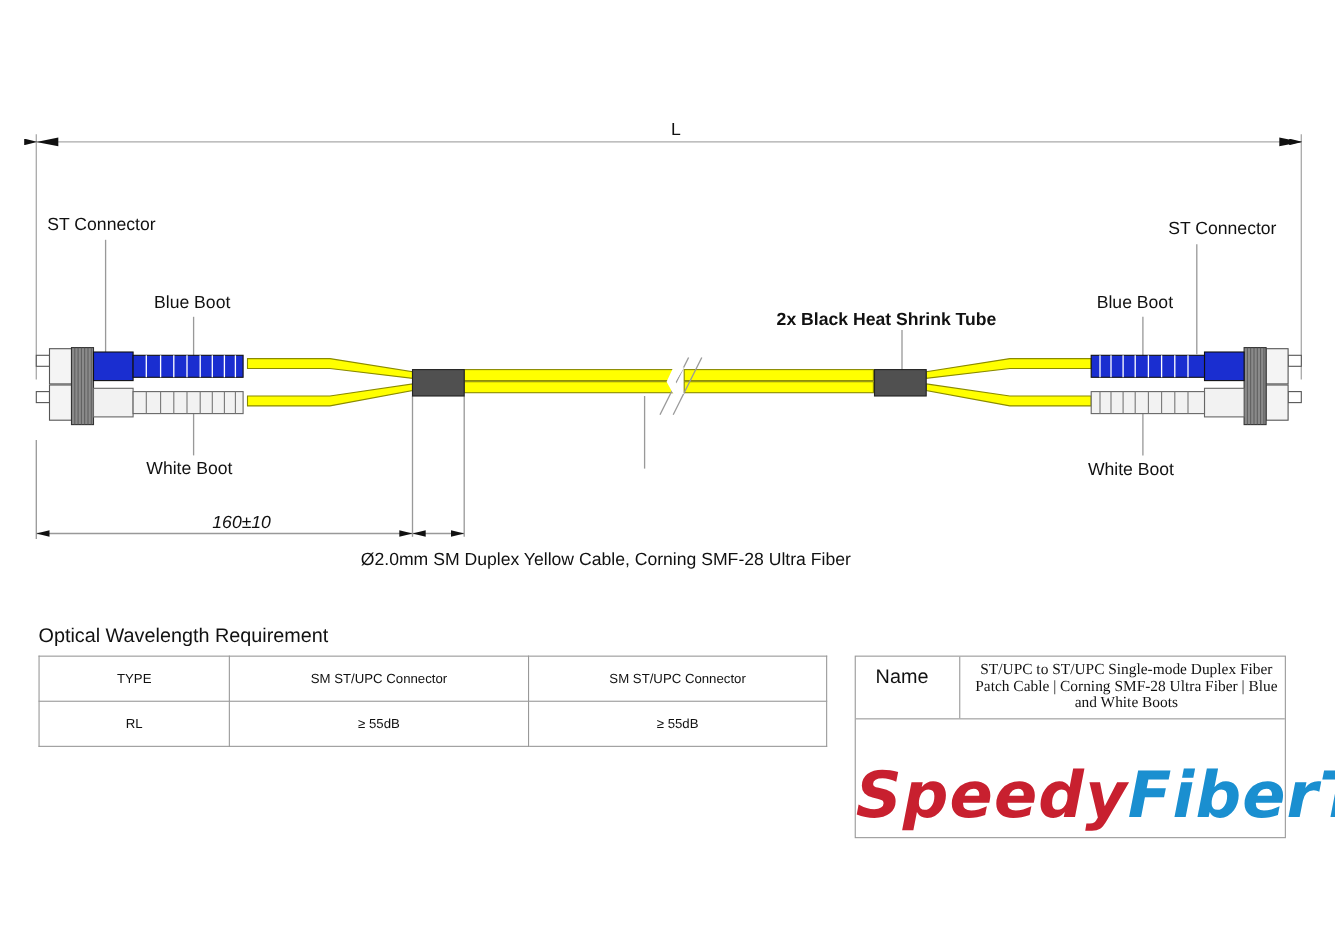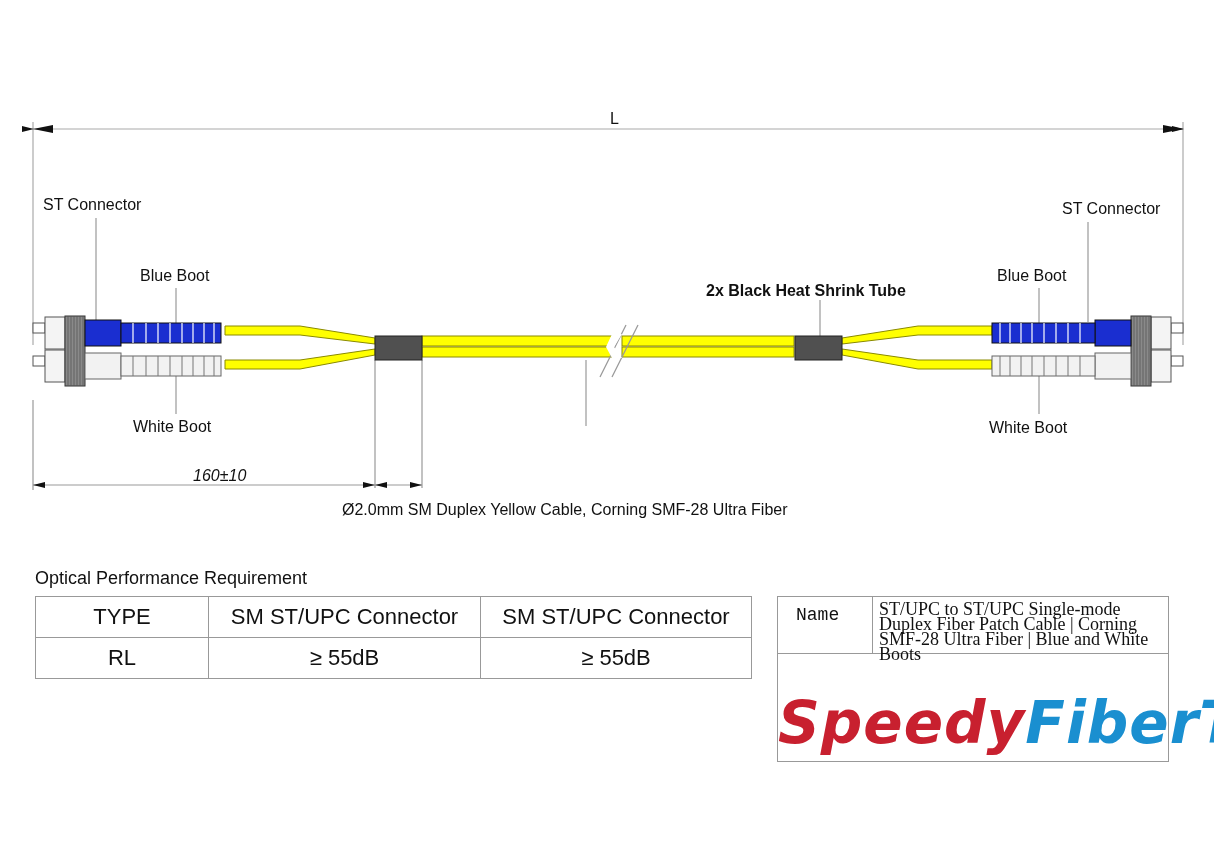--- a/index.html
+++ b/index.html
@@ -1,28 +1,28 @@
 <!DOCTYPE html>
 <html><head>
 <meta charset="utf-8">
 <style>
   html, body { margin:0; padding:0; background:#ffffff; }
   body { width:1214px; height:859px; position:relative; overflow:hidden; font-family:"Liberation Sans", sans-serif; color:#111; }
   .lbl { position:absolute; font-size:16px; white-space:nowrap; color:#111; }
   svg.drawing { position:absolute; left:0; top:0; }
-  table.perf { position:absolute; left:35px; top:596px; width:717px; border-collapse:collapse; font-size:22px; }
+  table.perf { position:absolute; left:35px; top:596px; width:717px; border-collapse:collapse; font-size:12px; }
   table.perf td { border:1px solid #999; text-align:center; height:40px; padding:0; }
   table.perf td.c1 { width:172px; }
   table.perf td.c2 { width:271px; }
   .perf-title { position:absolute; left:35px; top:568px; font-size:18px; }
   .titlebox { position:absolute; left:777px; top:596px; width:392px; height:166px; border:1px solid #999; box-sizing:border-box; }
   .tb-row1 { position:absolute; left:0; top:0; width:100%; height:56px; border-bottom:1px solid #999; }
   .tb-row2 { position:absolute; left:0; top:56px; width:100%; height:32px; border-bottom:1px solid #999; }
-  .tb-namelbl { position:absolute; left:0; top:0; width:95px; height:56px; border-right:1px solid #999; font-size:18px; padding-left:18px; box-sizing:border-box; padding-top:8px;font-family:Liberation Mono, monospace; }
-  .tb-nameval { position:absolute; left:101px; top:5px; width:290px; font-family:"Liberation Serif", serif; font-size:18px; line-height:15px; }
+  .tb-namelbl { position:absolute; left:0; top:0; width:95px; height:56px; border-right:1px solid #999; font-size:18px; padding-left:18px; box-sizing:border-box; padding-top:8px; }
+  .tb-nameval { position:absolute; left:101px; top:5px; width:290px; font-family:"Liberation Serif", serif; font-size:14px; line-height:15px;text-align:center; }
   .tb-drawlbl { position:absolute; left:0; top:0; width:95px; height:32px; border-right:1px solid #999; font-size:18px; padding-left:10px; box-sizing:border-box; padding-top:6px; }
   .tb-drawval { position:absolute; left:103px; top:6px; font-size:18px; }
   .logo { position:absolute; left:0; top:88px; width:100%; height:77px; font-style:italic; font-weight:bold; font-size:58px; letter-spacing:1px; text-align:center; line-height:77px; font-family:"DejaVu Sans", sans-serif; }
   .logo .speedy { color:#c8202f;font-style:italic; }
   .logo .fibertx { color:#1a8fd0; }
 </style>
 </head>
 <body>
 
 <svg class="drawing" width="1214" height="560" viewBox="0 0 1214 560">
@@ -168,23 +168,23 @@
 
 <div class="lbl" style="left:610px;top:110px;">L</div>
 <div class="lbl" style="left:43px;top:196px;">ST Connector</div>
 <div class="lbl" style="left:140px;top:267px;">Blue Boot</div>
 <div class="lbl" style="left:133px;top:418px;">White Boot</div>
 <div class="lbl" style="left:1062px;top:200px;">ST Connector</div>
 <div class="lbl" style="left:997px;top:267px;">Blue Boot</div>
 <div class="lbl" style="left:989px;top:419px;">White Boot</div>
 <div class="lbl" style="left:706px;top:282px;font-weight:bold;">2x Black Heat Shrink Tube</div>
 <div class="lbl" style="left:193px;top:467px;font-style:italic;">160±10</div>
-<div class="lbl" style="left:342px;top:501px;text-align:right;">Ø2.0mm SM Duplex Yellow Cable, Corning SMF-28 Ultra Fiber</div>
-
-<div class="perf-title">Optical Performance Requirement</div>
+<div class="lbl" style="left:328px;top:501px;text-align:right;">Ø2.0mm SM Duplex Yellow Cable, Corning SMF-28 Ultra Fiber</div>
+
+<div class="perf-title">Optical Wavelength Requirement</div>
 <table class="perf">
   <tbody>
       <tr>
     <td class="c1">TYPE</td>
     <td class="c2">SM ST/UPC Connector</td>
     <td>SM ST/UPC Connector</td>
   </tr>
   <tr>
     <td class="c1">RL</td>
     <td class="c2">≥ 55dB</td>

